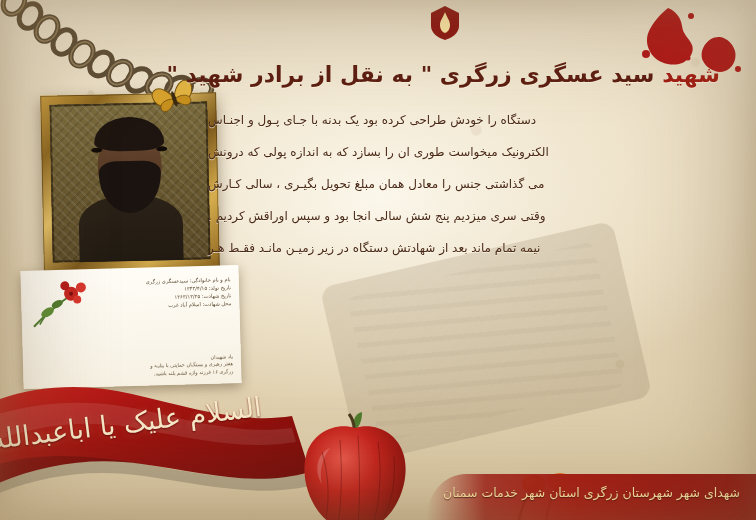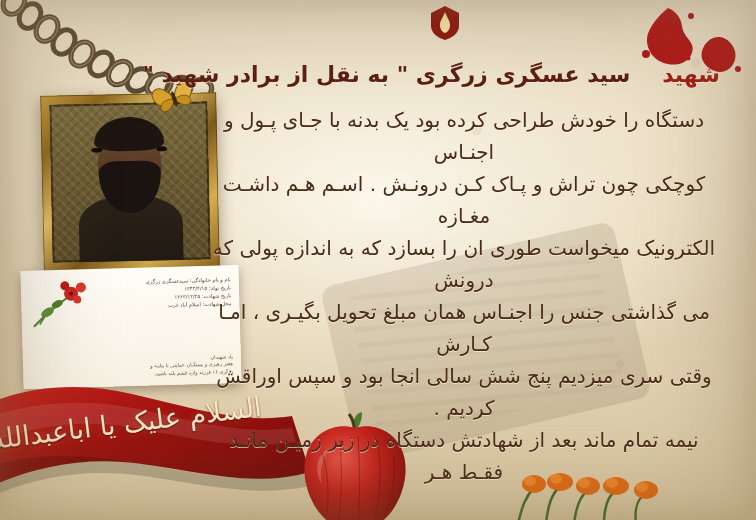--- a/index.html
+++ b/index.html
@@ -280,31 +280,30 @@
     direction: rtl;
     font-size: 22px;
     font-weight: bold;
     color: #5c1d10;
     text-shadow: 0 1px 0 rgba(255,245,225,0.65);
     line-height: 30px;
     white-space: nowrap;
   }
   .title .shahid {
     color: #a21b12;
-    margin-left: 24px;
   }
   .body-text {
     position: absolute;
     right: 36px;
     top: 104px;
     width: 512px;
-    text-align: center;
+    text-align: left;
     direction: rtl;
     color: #4a2a18;
-    font-size: 20px;
+    font-size: 12px;
     line-height: 32px;
     letter-spacing: 0.2px;
     text-shadow: 0 1px 0 rgba(255,248,232,0.6);
   }
   .body-text p {
     margin: 0;
   }
   
   .banner {
     position: absolute;
@@ -483,26 +482,28 @@
     </g>
   </svg>
 
   <div class="title">
     <span class="shahid">شهید</span>
     <span>سید عسگری زرگری " به نقل از برادر شهید "</span>
   </div>
 
   <div class="body-text">
     <p>دستگاه را خودش طراحی کرده بود یک بدنه با جـای پـول و اجنـاس</p>
-    <p>کوچکی چون تراش و پـاک کـن درونـش . اسـم هـم داشـت مغـازه</p>
     <p>الکترونیک میخواست طوری ان را بسازد که به اندازه پولی که درونش</p>
-    <p>می گذاشتی جنس را اجنـاس همان مبلغ تحویل بگیـری ، امـا کـارش</p>
+    <p>می گذاشتی جنس را معادل همان مبلغ تحویل بگیـری ، سالی کـارش</p>
     <p>وقتی سری میزدیم پنج  شش سالی انجا بود و سپس اوراقش کردیم .</p>
     <p>نیمه تمام ماند بعد از شهادتش دستگاه در زیر زمیـن مانـد فقـط هـر</p>
   </div>
 
+  <div class="banner">
+    <div class="banner-text">شهدای شهر شهرستان زرگری استان شهر خدمات سمنان</div>
+  </div>
   <svg class="banner-logo" viewBox="0 0 30 34">
     <path fill="#8d1410" d="M15 0 L29 7 V20 C29 27 22 32 15 34 C8 32 1 27 1 20 V7 Z"></path>
     <path fill="#ffe9a8" d="M15 6 C13 12 10 14 10 19 C10 23 12 26 15 27 C18 26 20 23 20 19 C20 14 17 12 15 6 Z"></path>
   </svg>
 
   <div class="vignette"></div>
 </div>
 
 </body></html>

